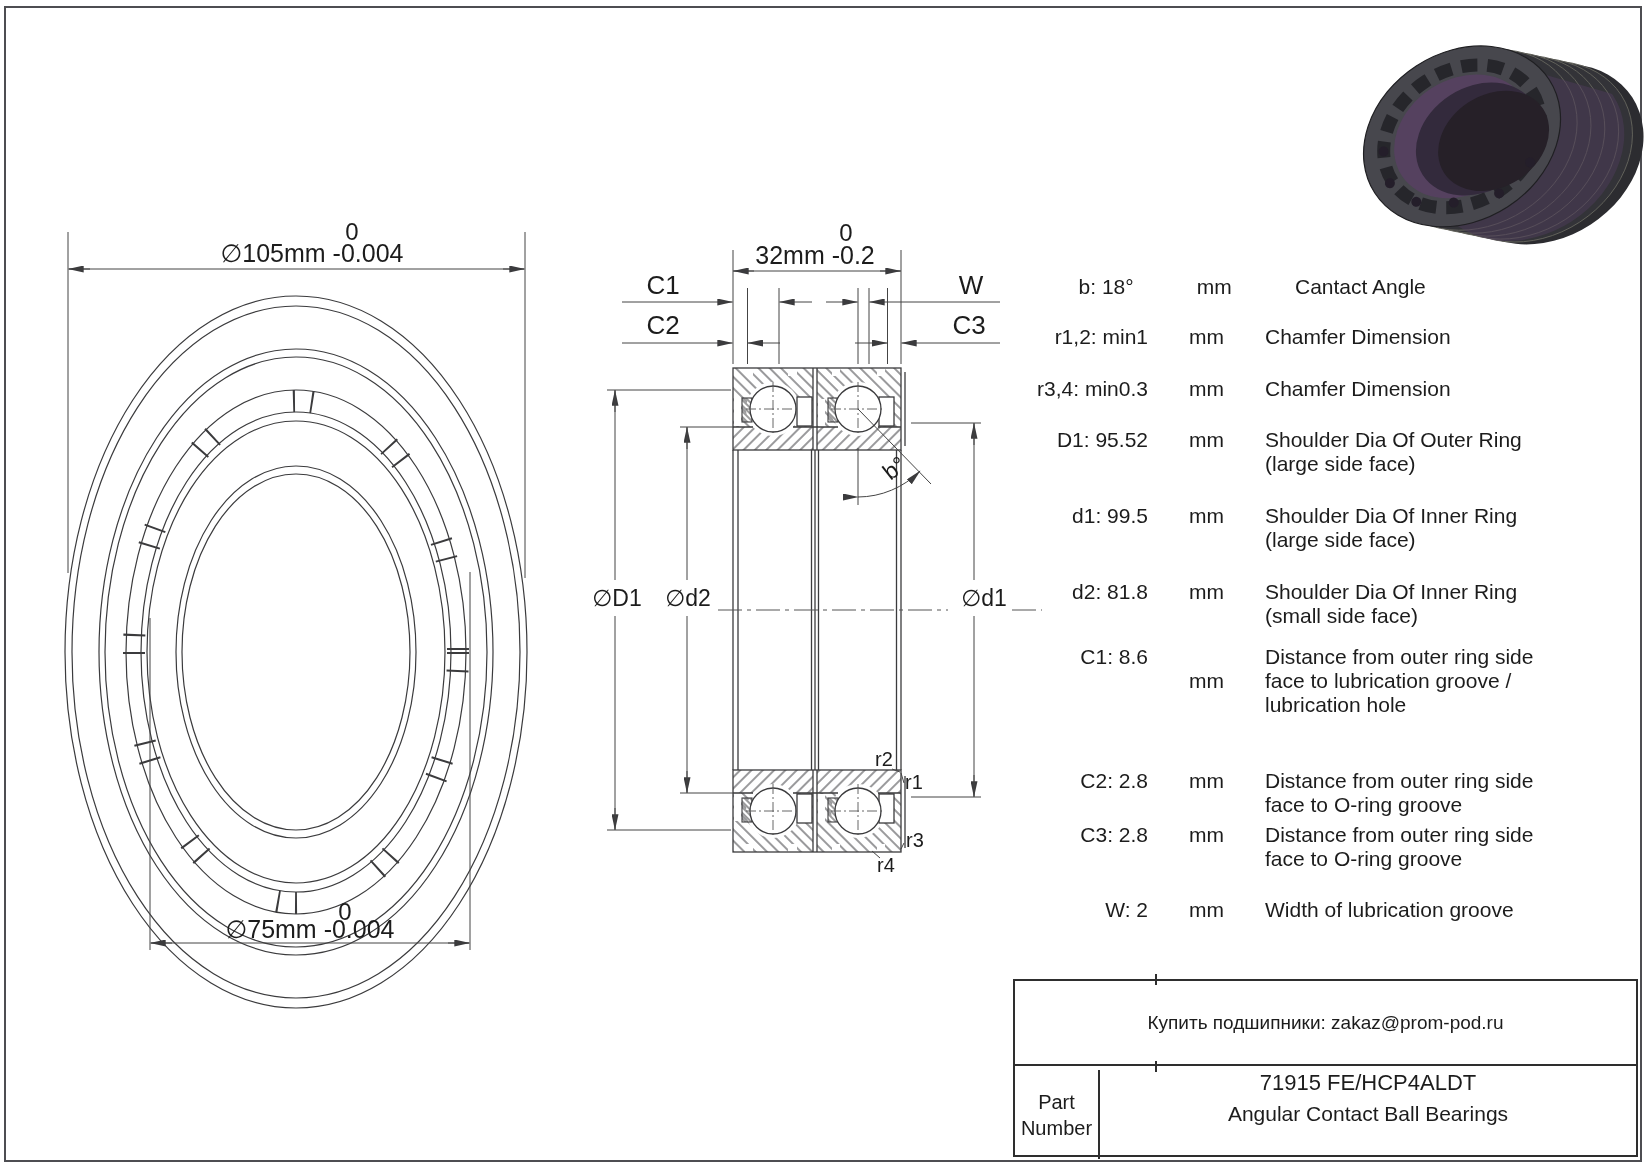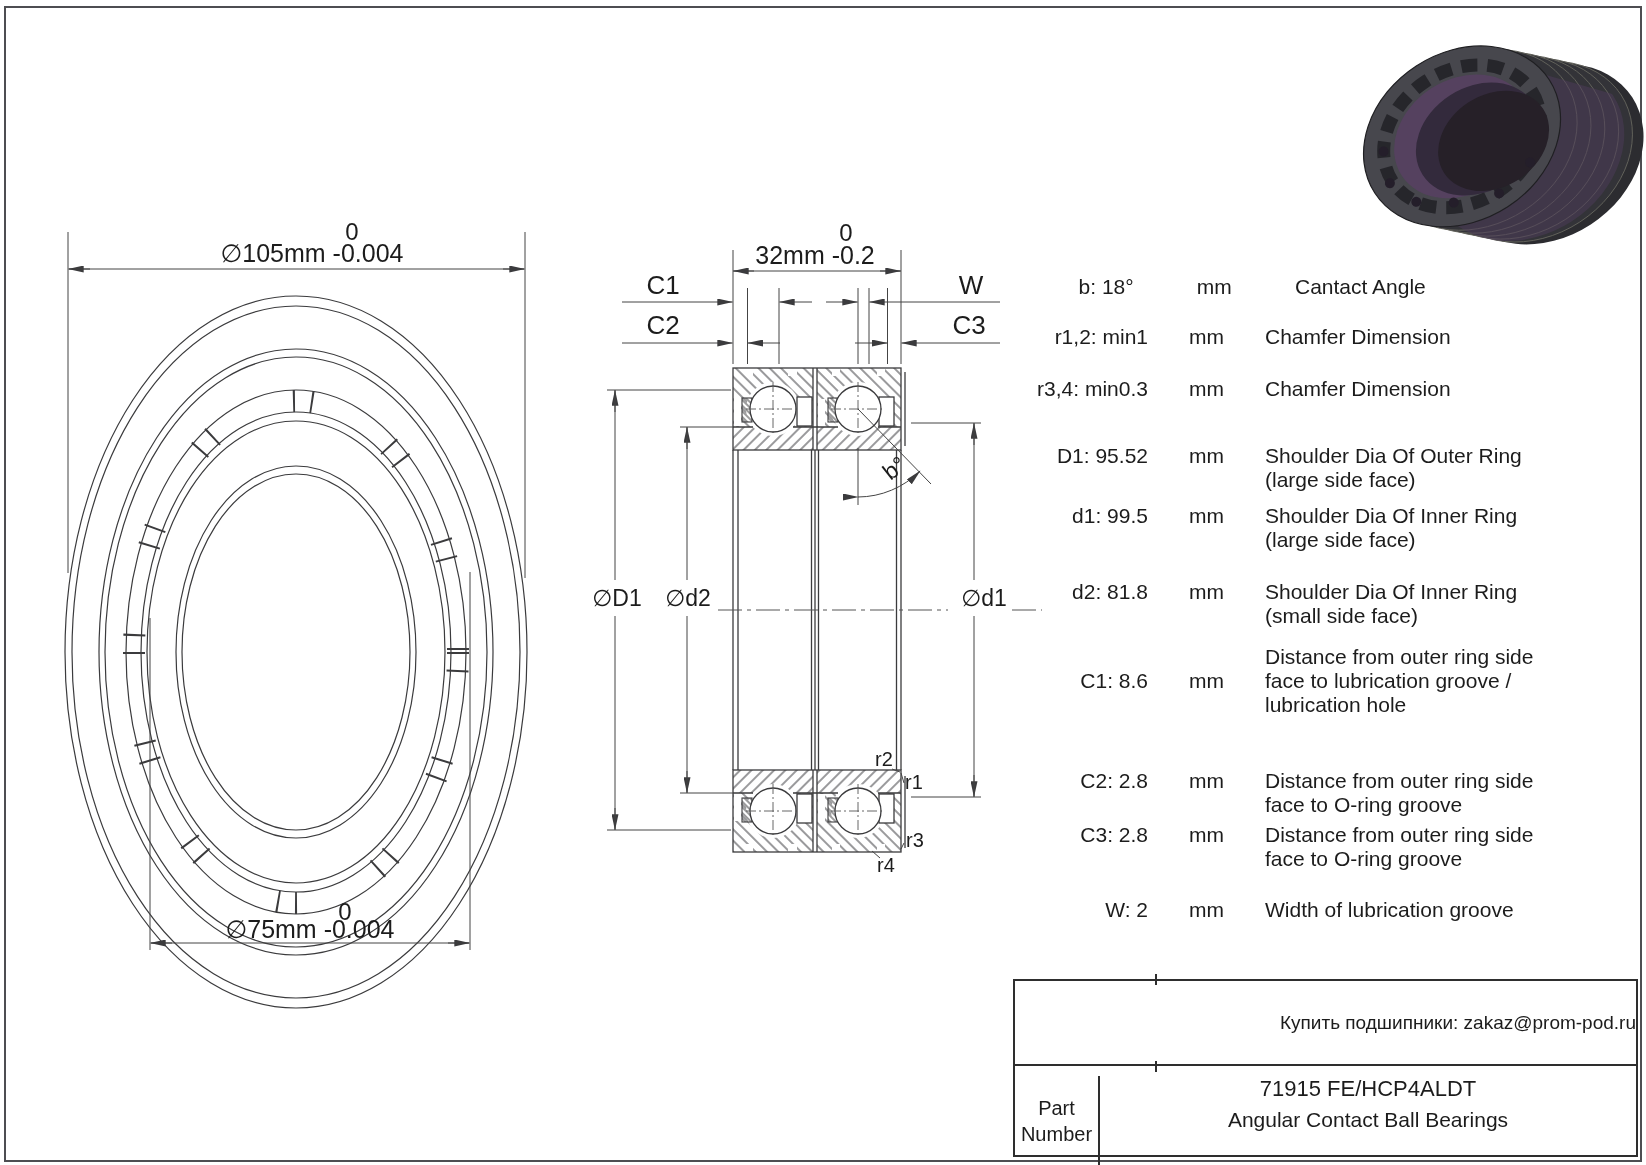--- a/index.html
+++ b/index.html
@@ -13,23 +13,23 @@
   .spec-table{position:absolute;left:1005px;top:0;width:560px;font-size:21px;line-height:24px;}
   .spec-row{position:absolute;display:flex;width:560px;}
   .spec-row .pv{width:143px;text-align:right;white-space:nowrap;}
   .spec-row .unit{width:117px;text-align:center;}
   .spec-row .desc{width:300px;white-space:pre-line;}
 
   
   .info-box{position:absolute;left:1013px;top:979px;width:625px;height:178px;
         border:2px solid #2e2e2e;box-sizing:border-box;}
   .info-top{position:absolute;left:0;top:0;width:100%;height:85px;
-        display:flex;align-items:center;justify-content:flex-end;
+        display:flex;align-items:center;justify-content:center;
         border-bottom:2px solid #2e2e2e;box-sizing:border-box;font-size:19px;}
-  .info-bottom{position:absolute;left:0;top:95px;width:100%;height:89px;display:flex;}
+  .info-bottom{position:absolute;left:0;top:89px;width:100%;height:89px;display:flex;}
   .info-cell-label{width:85px;border-right:2px solid #2e2e2e;box-sizing:border-box;
         display:flex;align-items:center;justify-content:center;text-align:center;
         font-size:20px;line-height:26px;white-space:pre-line;}
   .info-cell-part{flex:1;display:flex;flex-direction:column;align-items:center;justify-content:flex-start;gap:6px;}
   .part-number{font-size:22px;}
   .part-category{font-size:21px;}
   .tick{position:absolute;width:2px;height:11px;background:#2e2e2e;}
 </style>
 </head>
 <body>
@@ -290,40 +290,40 @@
       <div class="spec-row" style="top: 325px;">
         <div class="pv">r1,2: min1</div>
         <div class="unit">mm</div>
         <div class="desc">Chamfer Dimension</div>
       </div>
       <div class="spec-row" style="top: 377px;">
         <div class="pv">r3,4: min0.3</div>
         <div class="unit">mm</div>
         <div class="desc">Chamfer Dimension</div>
       </div>
-      <div class="spec-row" style="top: 428px; margin-top: 16px;">
+      <div class="spec-row" style="top: 428px;">
         <div class="pv">D1: 95.52</div>
         <div class="unit">mm</div>
         <div class="desc">Shoulder Dia Of Outer Ring
 (large side face)</div>
       </div>
       <div class="spec-row" style="top: 504px;">
         <div class="pv">d1: 99.5</div>
         <div class="unit">mm</div>
         <div class="desc">Shoulder Dia Of Inner Ring
 (large side face)</div>
       </div>
       <div class="spec-row" style="top: 580px;">
         <div class="pv">d2: 81.8</div>
         <div class="unit">mm</div>
         <div class="desc">Shoulder Dia Of Inner Ring
 (small side face)</div>
       </div>
       <div class="spec-row" style="top: 645px;">
-        <div class="pv" style="margin-top: 24px;">C1: 8.6</div>
+        <div class="pv" style="">C1: 8.6</div>
         <div class="unit" style="margin-top: 24px;">mm</div>
         <div class="desc">Distance from outer ring side
 face to lubrication groove /
 lubrication hole</div>
       </div>
       <div class="spec-row" style="top: 769px;">
         <div class="pv">C2: 2.8</div>
         <div class="unit">mm</div>
         <div class="desc">Distance from outer ring side
 face to O-ring groove</div>

